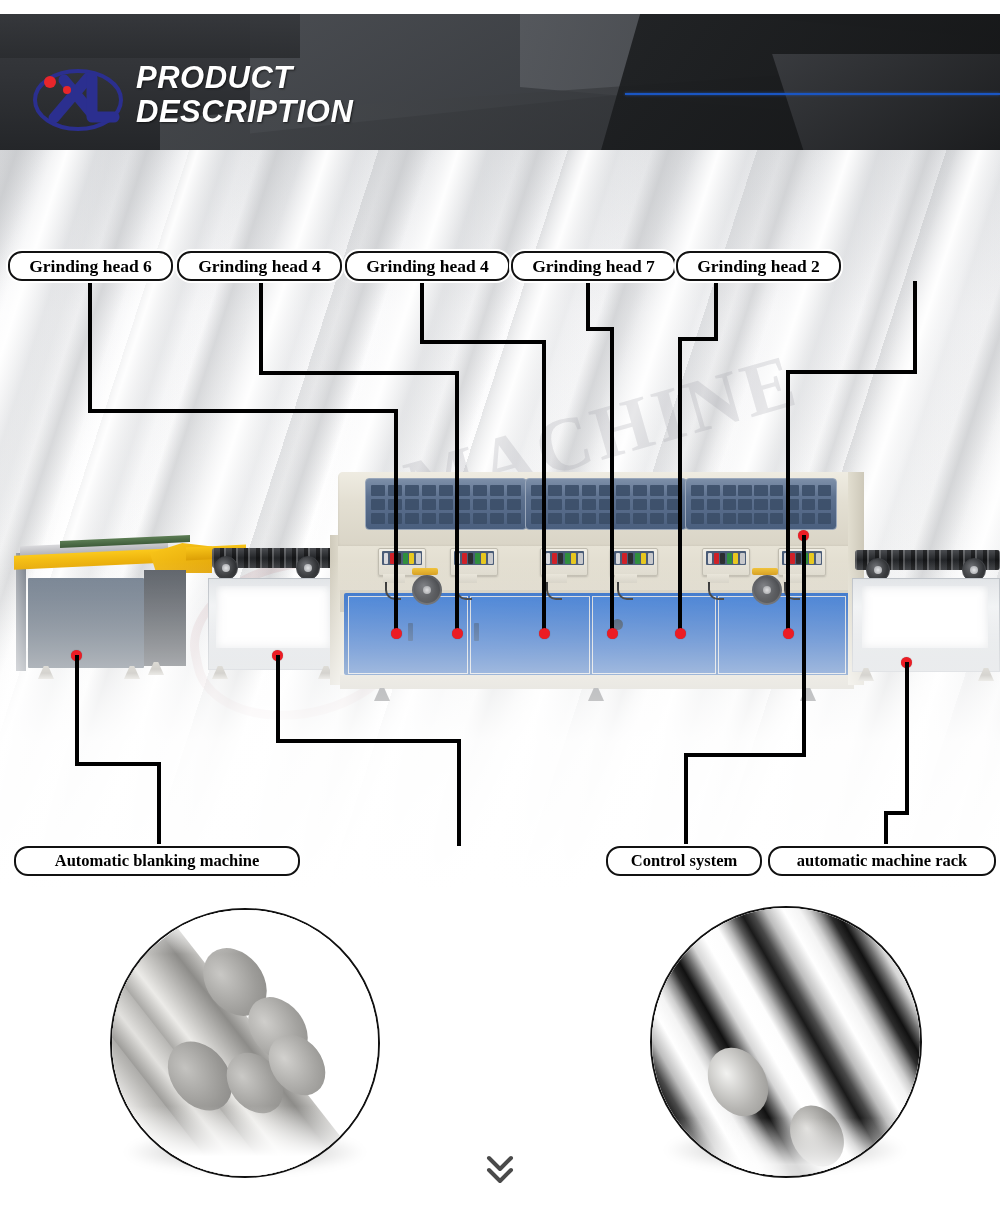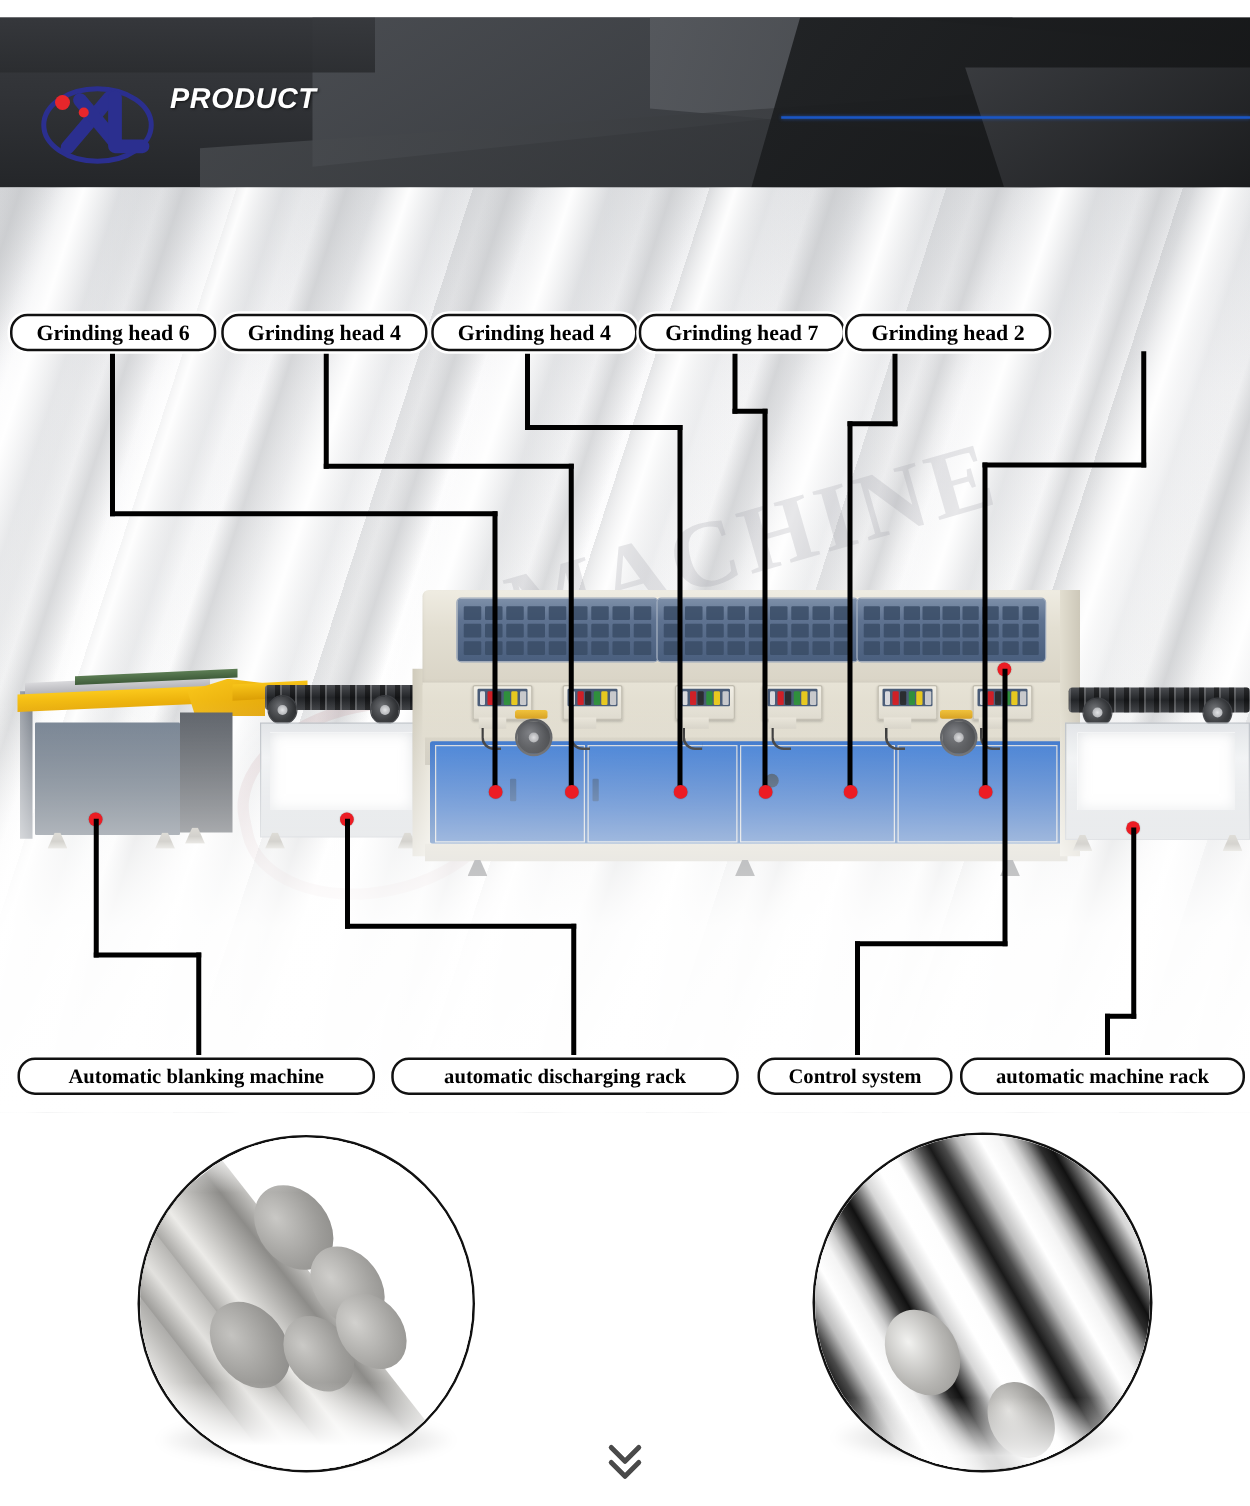--- a/index.html
+++ b/index.html
@@ -44,21 +44,21 @@
 
   
   .logo{position:absolute;left:30px;top:48px;width:96px;height:72px;}
   .logo svg{display:block;}
 
   .banner-title{
     position:absolute;left:136px;top:47px;
     color:#ffffff;
     font-family:"Liberation Sans",sans-serif;
     font-weight:bold;font-style:italic;
-    font-size:23px;line-height:34px;
+    font-size:31px;line-height:34px;
     letter-spacing:.5px;
     text-shadow:1px 1px 2px rgba(0,0,0,.6);
     white-space:pre;
   }
 
   
   .satin{
     position:absolute;left:0;top:150px;width:1000px;height:740px;
     background:
       repeating-linear-gradient(108deg,
@@ -337,21 +337,21 @@
       <svg width="96" height="72" viewBox="0 0 96 72">
         <ellipse cx="48" cy="38" rx="43" ry="29" fill="none" stroke="#2b2f8f" stroke-width="4"></ellipse>
         <path d="M24 56 L58 16" stroke="#2b2f8f" stroke-width="11" fill="none" stroke-linecap="round"></path>
         <path d="M34 18 L64 54" stroke="#2b2f8f" stroke-width="11" fill="none" stroke-linecap="round"></path>
         <path d="M62 16 L62 55 L84 55" stroke="#2b2f8f" stroke-width="11" fill="none" stroke-linecap="round" stroke-linejoin="round"></path>
         <circle cx="20" cy="20" r="6" fill="#e8262b"></circle>
         <circle cx="37" cy="28" r="4" fill="#e8262b"></circle>
       </svg>
     </div>
 
-    <div class="banner-title"><span>PRODUCT</span><br></div>
+    <div class="banner-title"><span>PRODUCT</span><br><span>DESCRIPTION</span></div>
   </div>
 
   <div class="satin"></div>
 
   <div class="wm">MACHINE</div>
   <div class="wm2"></div>
 
   <div class="machine">
 
     <div class="mbody blank-side"></div>
@@ -627,21 +627,20 @@
   <div class="lead lv" style="left:802px;top:535px;height:222px"></div>
   <div class="lead lh" style="left:684px;top:753px;width:122px"></div>
   <div class="lead lv" style="left:684px;top:753px;height:93px"></div>
 
   <div class="dot" style="left:901px;top:657px"></div>
   <div class="lead lv" style="left:905px;top:662px;height:153px"></div>
   <div class="lead lh" style="left:884px;top:811px;width:25px"></div>
   <div class="lead lv" style="left:884px;top:811px;height:35px"></div>
 
   <div class="lbl small" style="left:14px;top:846px;width:286px">Automatic blanking machine</div>
-  <div class="lbl small" style="left:313px;top:846px;width:278px">automatic discharging rack</div>
   <div class="lbl small" style="left:606px;top:846px;width:156px">Control system</div>
   <div class="lbl small" style="left:768px;top:846px;width:228px">automatic machine rack</div>
 
   <div class="circ-shadow" style="left:120px;top:1130px;width:250px;height:44px"></div>
   <div class="circ" style="left:110px;top:908px;width:266px;height:266px">
     <div style="position:absolute;inset:0;background:#ffffff"></div>
 
     <div style="position:absolute;left:-70px;top:-30px;width:150px;height:360px;transform:rotate(-38deg);transform-origin:50% 50%;
                 background:linear-gradient(90deg,#8d8d8d 0%,#c9c9c7 18%,#f1f0ee 34%,#b9b8b5 52%,#8f8e8c 68%,#dcdbd8 86%,#9a9997 100%);"></div>
     <div style="position:absolute;left:30px;top:-20px;width:92px;height:340px;transform:rotate(-38deg);transform-origin:50% 50%;

